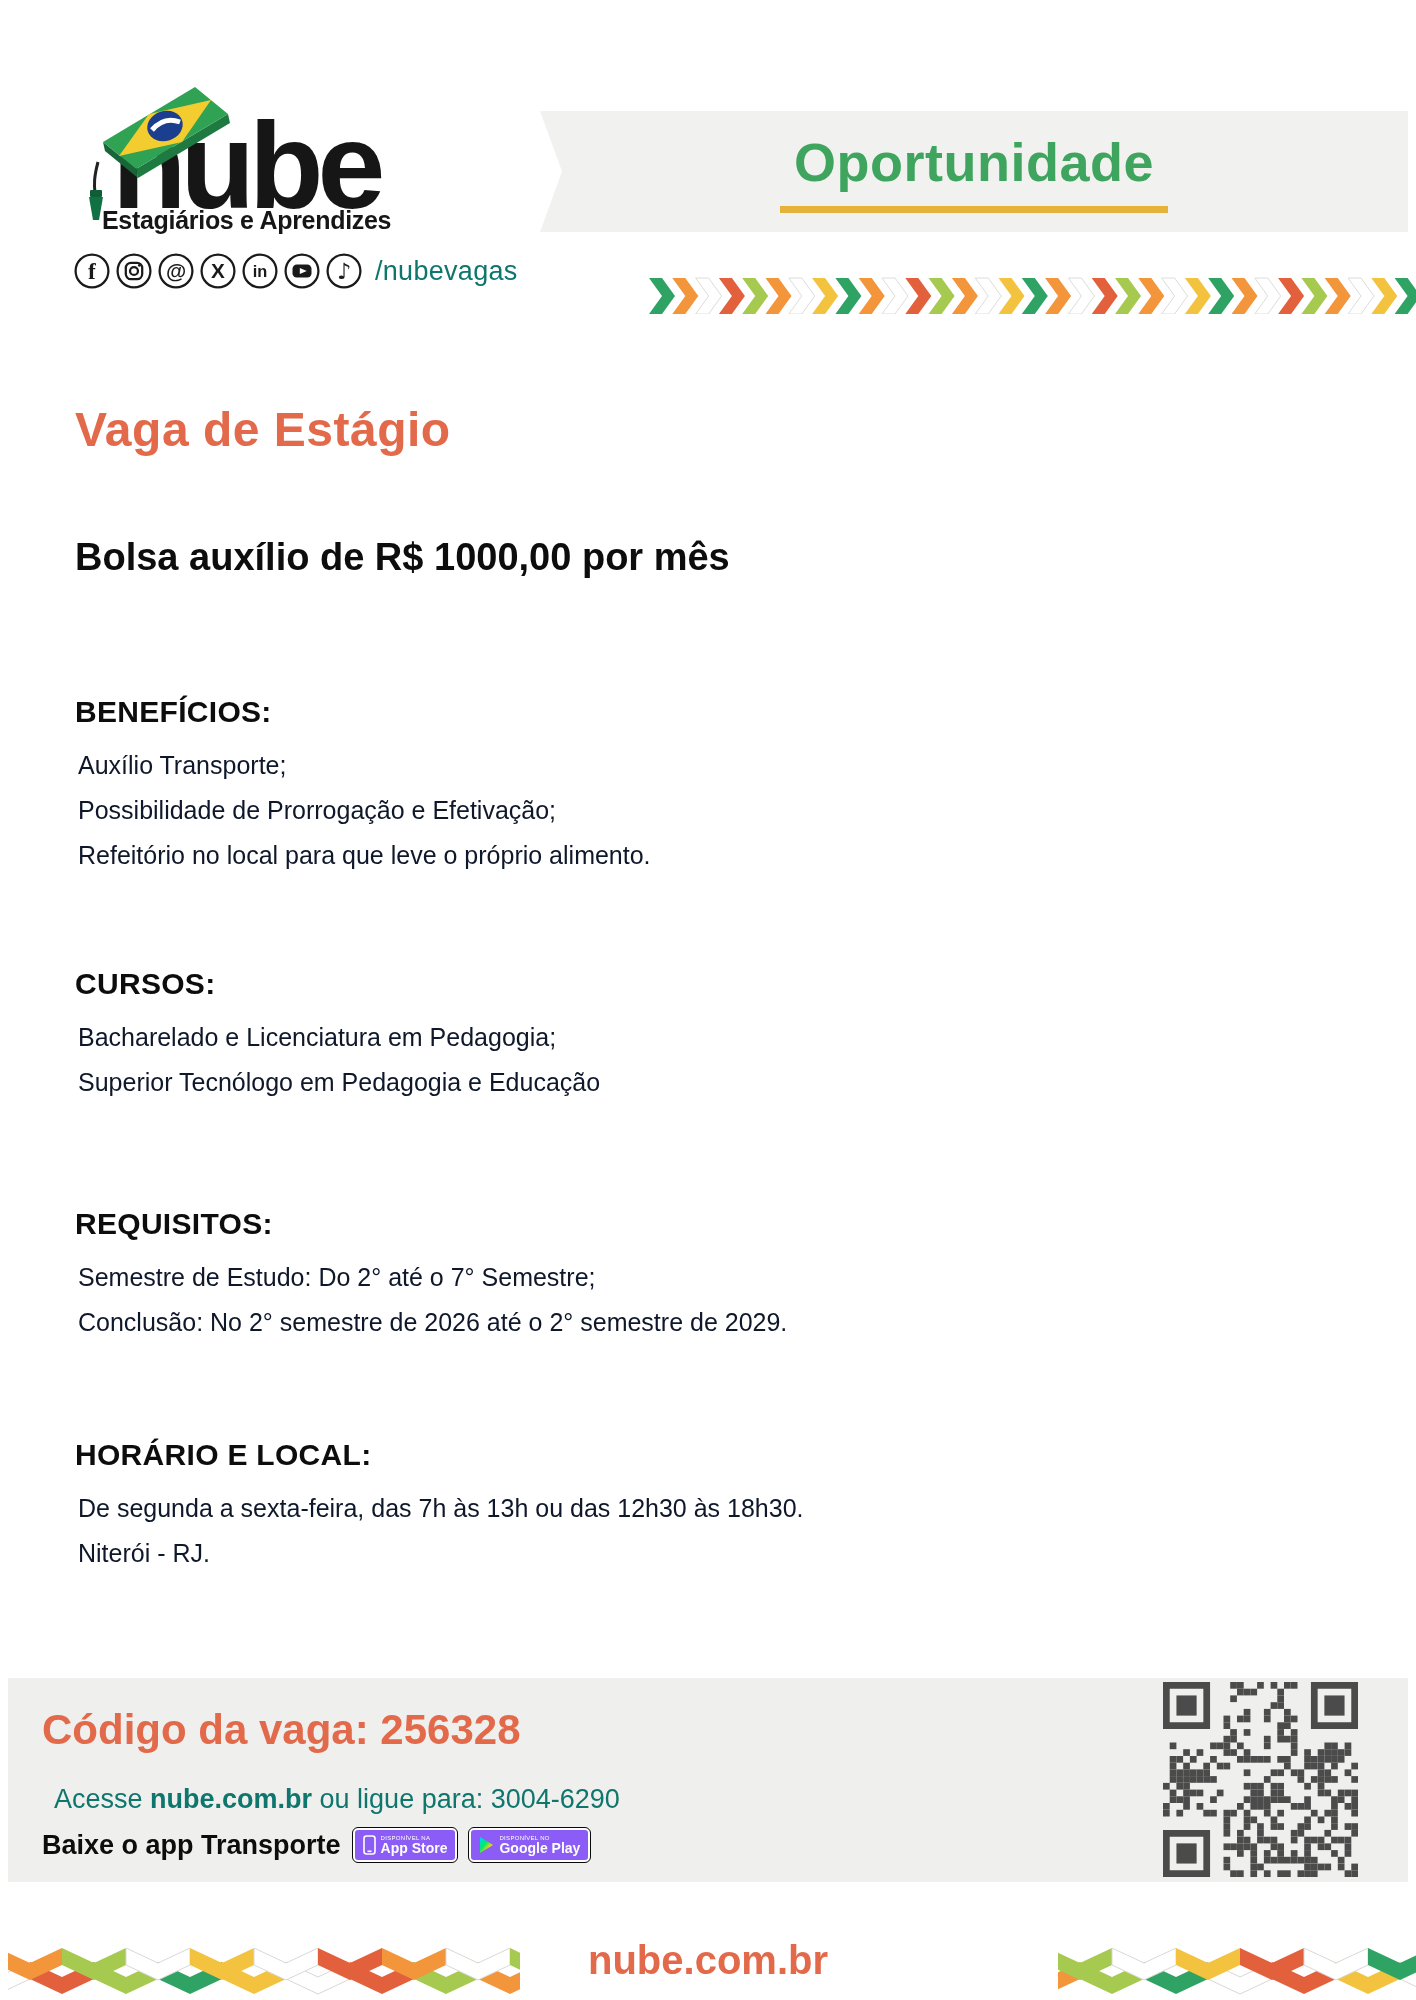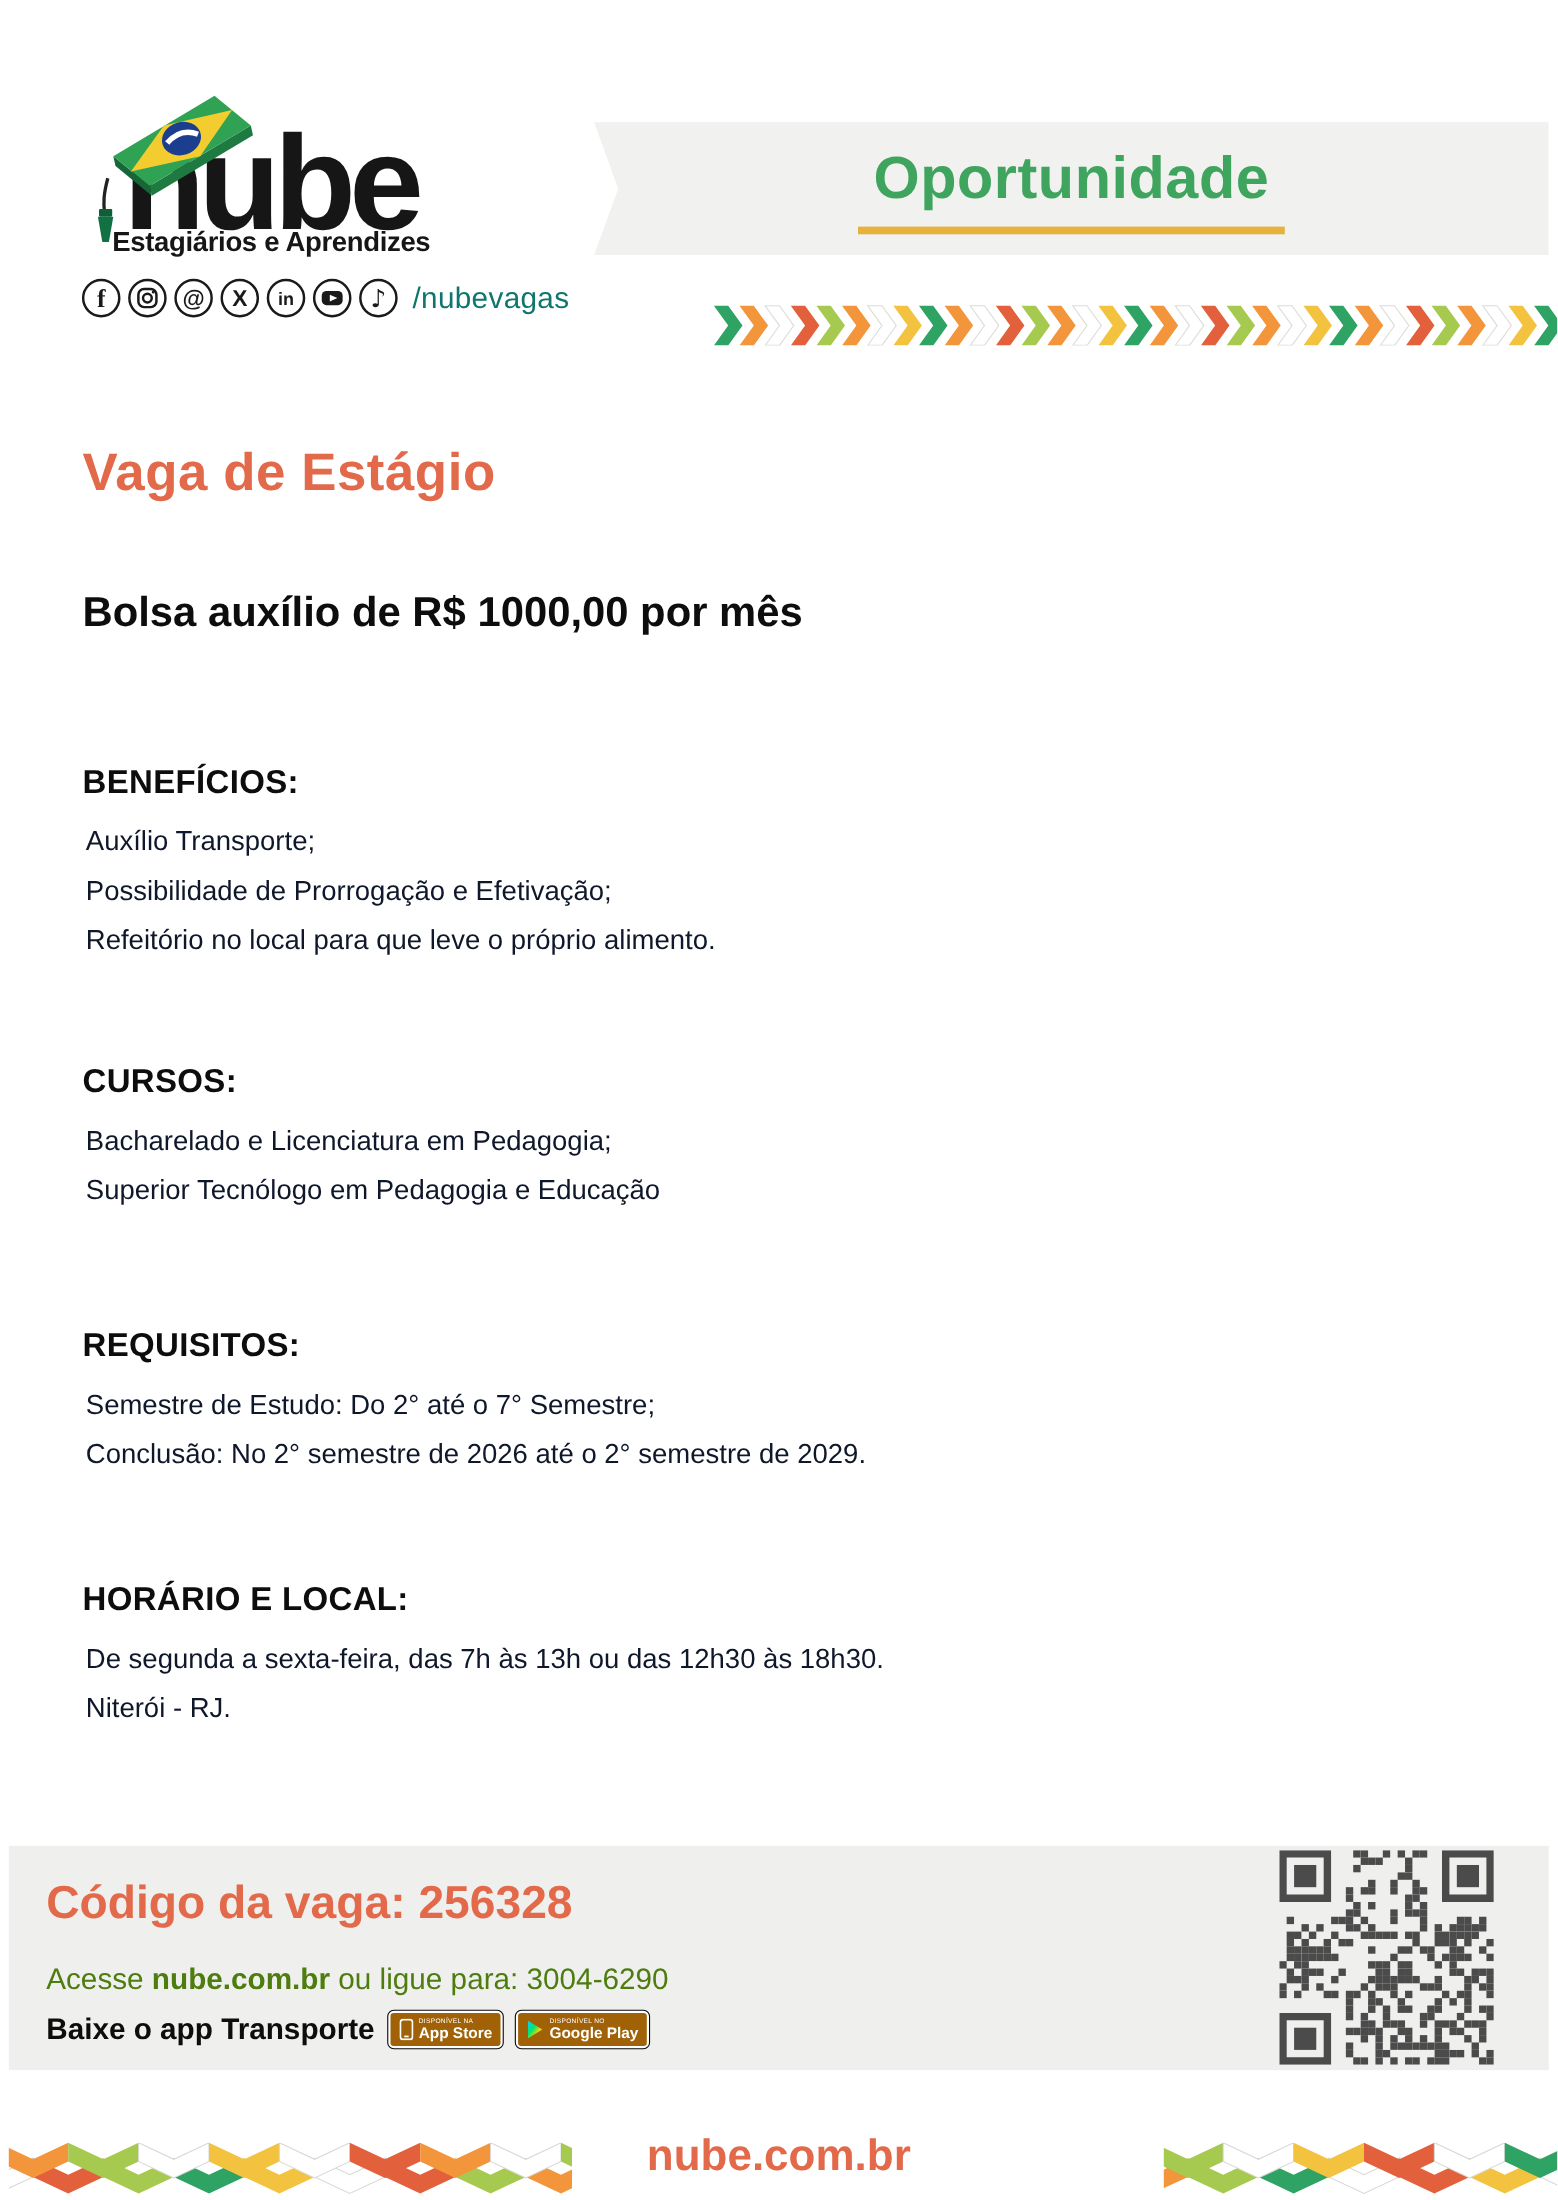--- a/index.html
+++ b/index.html
@@ -25,25 +25,25 @@
   .job-title{position:absolute;left:75px;top:402px;font-size:48px;font-weight:bold;color:#E2694A;letter-spacing:0.5px;}
   .job-subtitle{position:absolute;left:75px;top:536px;font-size:38px;font-weight:bold;color:#0d0d0d;}
   .section{position:absolute;left:75px;width:1100px;}
   .section h3{margin:0 0 14px 0;font-size:30px;font-weight:bold;color:#0d0d0d;letter-spacing:0.3px;}
   .section p{margin:0;padding-left:3px;font-size:25px;line-height:45px;color:#0f172a;}
   .s0{top:695px}.s1{top:967px}.s2{top:1207px}.s3{top:1438px}
 
   
   .bottom-bar{position:absolute;left:8px;right:8px;top:1678px;height:204px;background:#EFEFED;}
   .vaga-code{position:absolute;left:34px;top:28px;font-size:42px;font-weight:bold;color:#E2694A;}
-  .access-line{position:absolute;left:34px;top:106px;font-size:27px;color:#4d7c0f;}
+  .access-line{position:absolute;left:46px;top:106px;font-size:27px;color:#0f766e;}
   .access-line b{font-weight:bold;}
   .app-line{position:absolute;left:34px;top:150px;display:flex;align-items:center;gap:12px;}
   .app-label{font-size:27px;font-weight:bold;color:#0d0d0d;}
-  .badge{display:flex;align-items:center;gap:5px;background:#a16207;border:2px solid #fff;outline:1px solid #0a0a0a;
+  .badge{display:flex;align-items:center;gap:5px;background:#8b5cf6;border:2px solid #fff;outline:1px solid #0a0a0a;
          border-radius:5px;height:30px;padding:0 8px;}
   .badge-txt{display:flex;flex-direction:column;line-height:1;color:#fff;}
   .badge-txt small{font-size:6px;letter-spacing:0.3px;}
   .badge-txt b{font-size:14px;font-weight:bold;}
   .qr{position:absolute;left:1155px;top:4px;width:195px;height:195px;background:#EFEFED;}
 
   
   .footer-site{position:absolute;left:0;right:0;top:1938px;text-align:center;font-size:40px;font-weight:bold;color:#E2694A;}
   .strip{position:absolute;top:1948px;height:52px;}
   .strip-left{left:8px;width:512px;}

